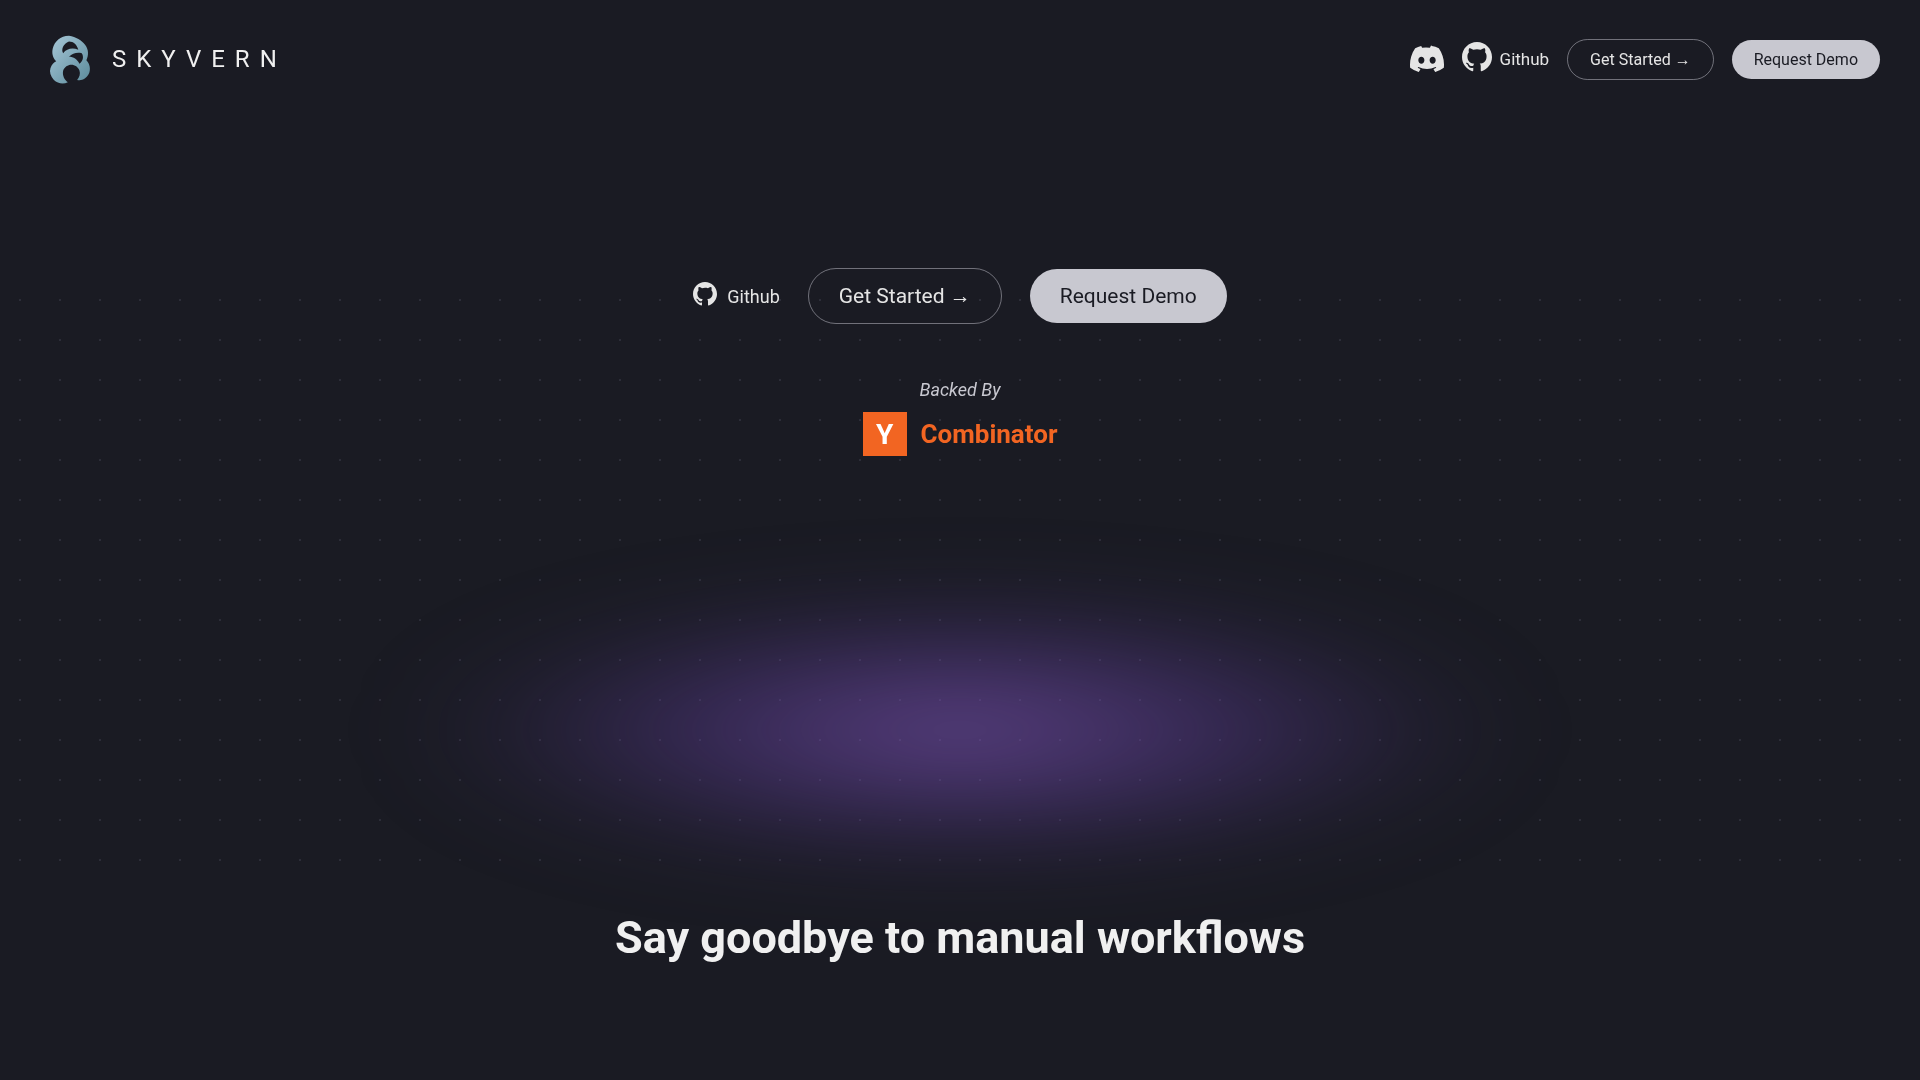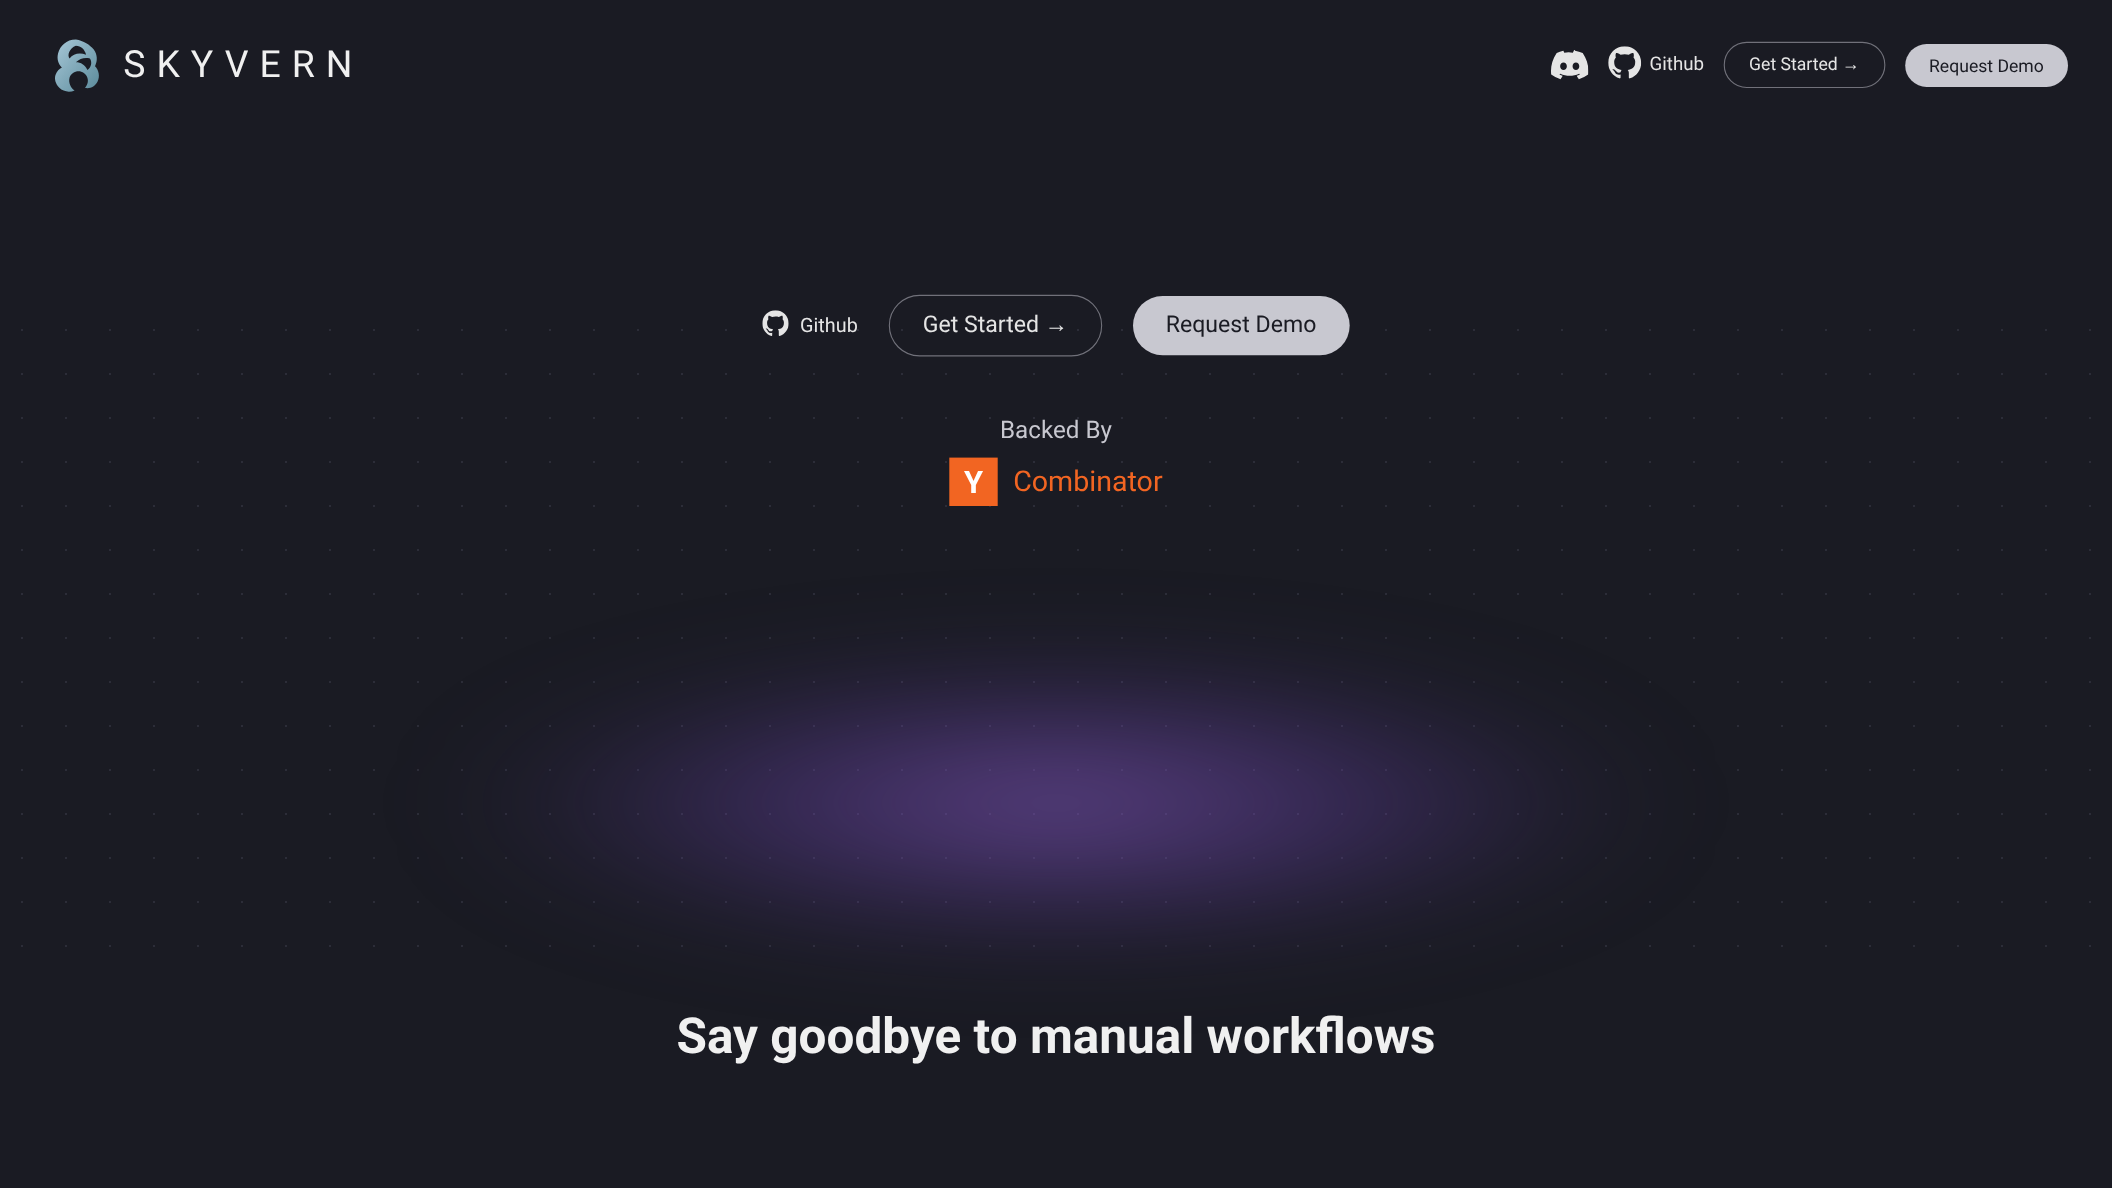--- a/index.html
+++ b/index.html
@@ -58,21 +58,21 @@
       align-items: center;
       gap: 14px;
     }
     
     .logo-icon {
       width: 58px;
       height: 58px;
     }
     
     .logo-text {
-      font-size: 34px;
+      font-size: 24px;
       font-weight: 400;
       letter-spacing: 10px;
       color: #f0f0f0;
     }
     
     .nav-right {
       display: flex;
       align-items: center;
       gap: 18px;
     }
@@ -175,23 +175,24 @@
       cursor: pointer;
       font-family: inherit;
     }
     
     .backed-by {
       margin-top: 55px;
       text-align: center;
     }
     
     .backed-by-label {
-      font-size: 22px;
+      font-size: 18px;
       color: #c8c8d0;
       margin-bottom: 12px;
+      font-style: italic;
     }
     
     .yc-container {
       display: flex;
       align-items: center;
       justify-content: center;
       gap: 14px;
     }
     
     .yc-logo {
@@ -201,21 +202,21 @@
       display: flex;
       align-items: center;
       justify-content: center;
       color: white;
       font-size: 28px;
       font-weight: 700;
     }
     
     .yc-text {
       font-size: 26px;
-      font-weight: 400;
+      font-weight: 700;
       color: #f26522;
     }
     
     
     .section-heading {
       text-align: center;
       margin-top: 455px;
       position: relative;
       z-index: 5;
     }

